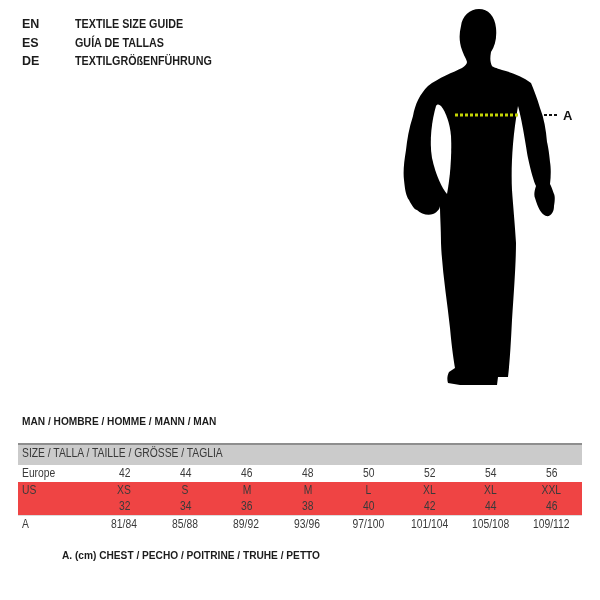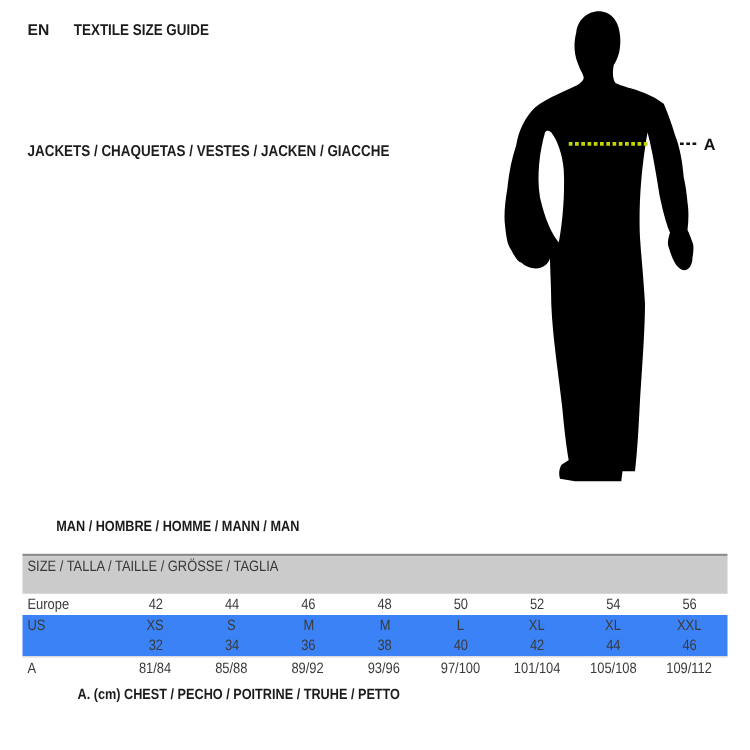--- a/index.html
+++ b/index.html
@@ -7,57 +7,64 @@
     width:600px;height:600px;position:relative;background:#ffffff;
     font-family:"Liberation Sans",sans-serif;color:#1c1c1c;overflow:hidden;
   }
   .abs{position:absolute;}
   
   .cnd{display:inline-block;transform:scaleX(.86);transform-origin:0 50%;white-space:nowrap;}
   .cndc{display:inline-block;transform:scaleX(.86);transform-origin:50% 50%;white-space:nowrap;}
 
   
   .lang-list{top:15px;left:22px;font-size:12.5px;font-weight:bold;line-height:18.6px;}
-  .lang-row{display:flex;}
+  .lang-row{display:flex;gap:16px;}
   .lang-code{width:37px;flex:0 0 37px;}
 
   
   .cats{top:112px;left:22px;font-size:12.5px;font-weight:bold;line-height:19px;}
 
   
   .figure{top:0px;left:388px;width:205px;height:405px;}
 
   
-  .section-title{top:414px;left:22px;font-size:11.8px;font-weight:bold;margin-left:23px;}
+  .section-title{top:414px;left:22px;font-size:11.8px;font-weight:bold;}
 
   
   .size-table{top:443px;left:18px;width:564px;border-top:2px solid #8e8e8e;font-size:12px;color:#3a3a3a;}
-  .tbl-header{background:#cbcbcb;height:30px;line-height:17px;padding-left:4px;color:#383838;}
+  .tbl-header{background:#cbcbcb;height:20px;line-height:17px;padding-left:4px;color:#383838;}
   .tbl-row{display:flex;align-items:flex-start;height:17px;line-height:17px;}
-  .tbl-row.shaded{background:#3b82f6;text-decoration:underline;}
+  .tbl-row.shaded{background:#ef4444;text-decoration:underline;}
   .tbl-row.us-row{height:16px;line-height:16px;}
   .tbl-row.a-row{border-top:1px solid #dcdcdc;}
   .lblcol{flex:0 0 72px;padding-left:4px;text-align:left;}
   .vcol{flex:1 1 0;text-align:center;}
 
   
   .footnote{top:548px;left:22px;font-size:11.8px;font-weight:bold;margin-left:40px;}
 </style>
 </head>
 <body>
 
 <div class="abs lang-list">
   <div class="lang-row">
     <span class="lang-code">EN</span>
     <span class="cnd">TEXTILE SIZE GUIDE</span>
   </div>
+  <div class="lang-row">
+    <span class="lang-code">ES</span>
+    <span class="cnd">GUÍA DE TALLAS</span>
+  </div>
+  <div class="lang-row">
+    <span class="lang-code">DE</span>
+    <span class="cnd">TEXTILGRÖßENFÜHRUNG</span>
+  </div>
 </div>
 
 <div class="abs cats">
-  <div><span class="cnd">JACKETS / CHAQUETAS / VESTES / JACKEN / GIACCHE</span></div>
 </div>
 
 <svg class="abs figure" viewBox="0 0 205 405" width="205" height="405" aria-hidden="true">
   <path fill="#000000" d="
     M 91,9
     C 82,9 74,16 73,26
     C 71,34 71,42 74,50
     C 76,56 78,58 79,62
     C 79,64 77,66 74,68
     C 66,72 50,78 40,86

